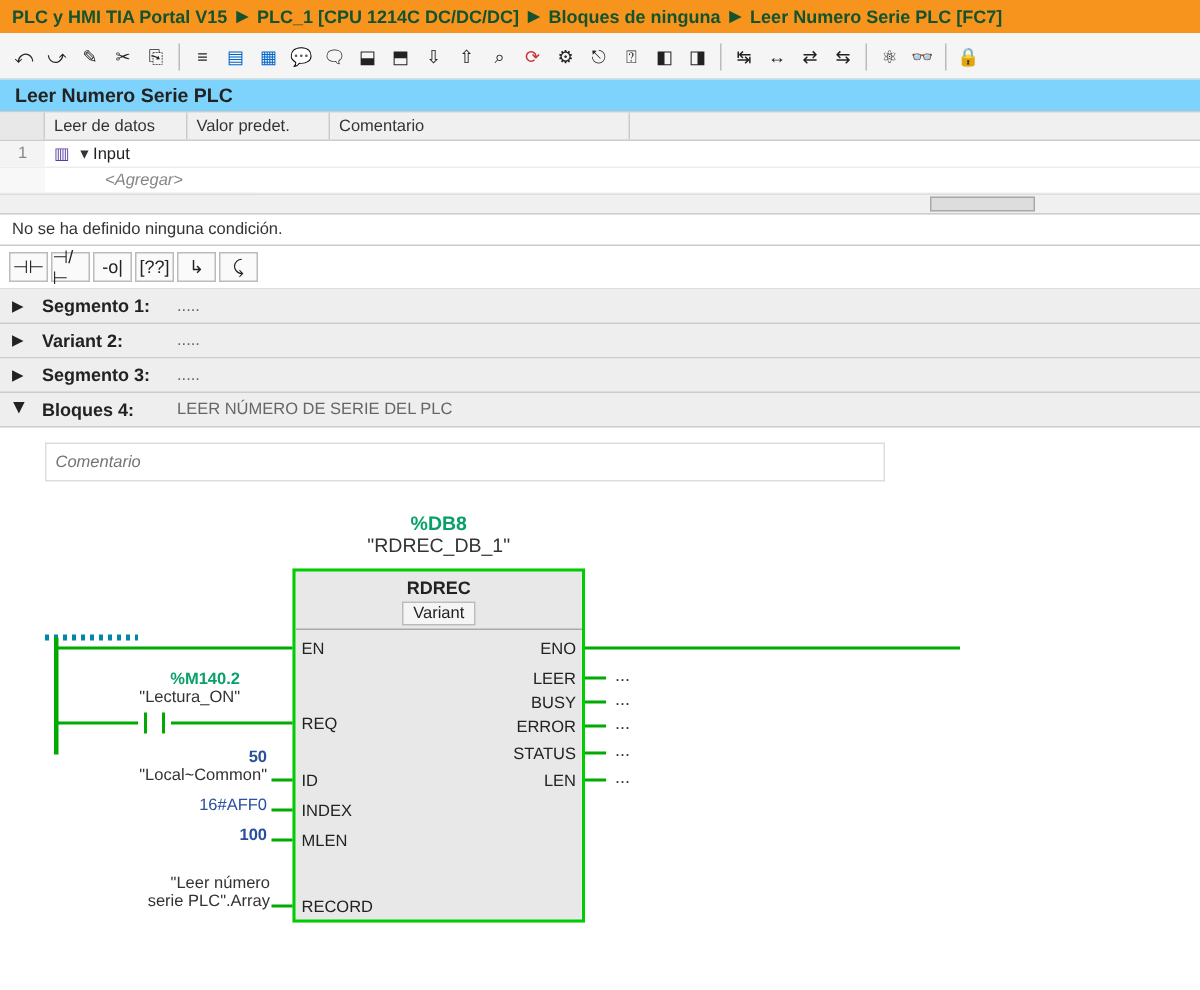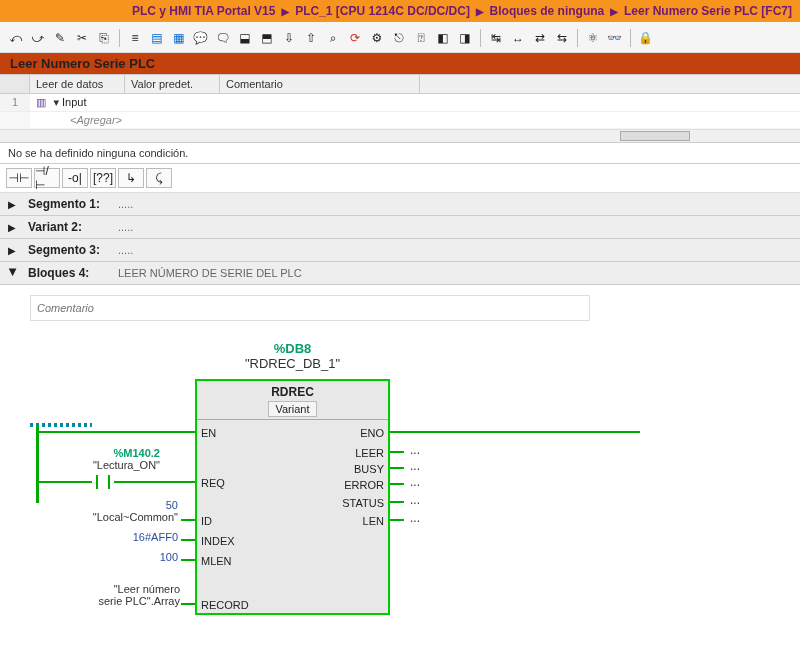--- a/index.html
+++ b/index.html
@@ -1,25 +1,25 @@
 <!DOCTYPE html>
 <html><head>
 <meta charset="utf-8">
 <style>
 * { box-sizing: border-box; margin: 0; padding: 0; font-family: "Segoe UI", Tahoma, sans-serif; }
 body { background: #fff; font-size: 11px; color: #222; width: 800px; }
 
-.bc { background: #f7941e; color: #701a75; font-size: 12px; padding: 4px 8px; display: flex; align-items: center; gap: 6px; font-weight: 600; justify-content: flex-end; }
+.bc { background: #f7941e; color: #14532d; font-size: 12px; padding: 4px 8px; display: flex; align-items: center; gap: 6px; font-weight: 600; }
 .bc .sep { font-size: 10px; }
 
 .tbar { padding: 6px 6px 4px; display: flex; flex-wrap: wrap; gap: 2px; align-items: center; border-bottom: 1px solid #ddd; background: #f5f5f5; }
 .tbar .ico { width: 20px; height: 20px; display: inline-flex; align-items: center; justify-content: center; font-size: 12px; cursor: pointer; border: 1px solid transparent; }
 .tbar .vsep { width: 1px; height: 18px; background: #bbb; margin: 0 3px; }
 
-.fn-title { background: #c2410c; font-weight: 700; padding: 3px 10px; font-size: 13px; border-bottom: 1px solid #ccc; }
+.fn-title { background: #7dd3fc; font-weight: 700; padding: 3px 10px; font-size: 13px; border-bottom: 1px solid #ccc; }
 
 .tbl-hdr { display: flex; background: #f0f0f0; border-bottom: 1px solid #ccc; }
 .tbl-hdr .cell { padding: 3px 6px; border-right: 1px solid #ccc; font-size: 11px; color: #333; }
 .c0 { width: 30px; text-align: center; background: #e8e8e8; }
 .c1 { width: 225px; }
 .c2 { width: 95px; }
 .c3 { width: 95px; }
 .c4 { width: 200px; }
 
 .tbl-row { display: flex; border-bottom: 1px solid #eee; }
@@ -60,21 +60,21 @@
 .pin-r { right: 4px; text-align: right; }
 
 
 .wire { position: absolute; background: #0a0; }
 .rail { position: absolute; left: 6px; top: 86px; width: 3px; height: 78px; background: #0a0; }
 .rail-dash { position: absolute; left: 0; top: 84px; height: 4px; width: 62px; background: repeating-linear-gradient(90deg,#08a 0 3px, transparent 3px 6px); }
 
 .sig { position: absolute; font-size: 11px; text-align: right; }
 .sig .addr { color: #0aa06a; font-weight: 700; }
 .sig .nm { color: #333; }
-.sig .num { color: #2a4f9e; font-weight: 400; }
+.sig .num { color: #2a4f9e; font-weight: 700; }
 .sig .hex { color: #2a4f9e; }
 
 .out-dots { position: absolute; font-size: 12px; color: #333; }
 .contact { position: absolute; width: 22px; height: 14px; }
 .contact::before, .contact::after { content: ""; position: absolute; top: 0; width: 2px; height: 14px; background: #0a0; }
 .contact::before { left: 4px; }
 .contact::after { right: 4px; }
 </style>
 </head>
 <body>

